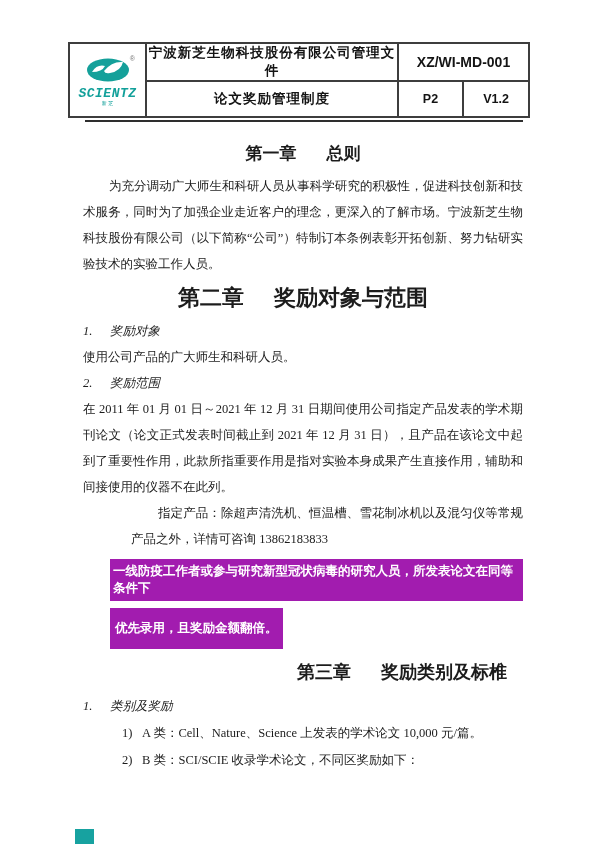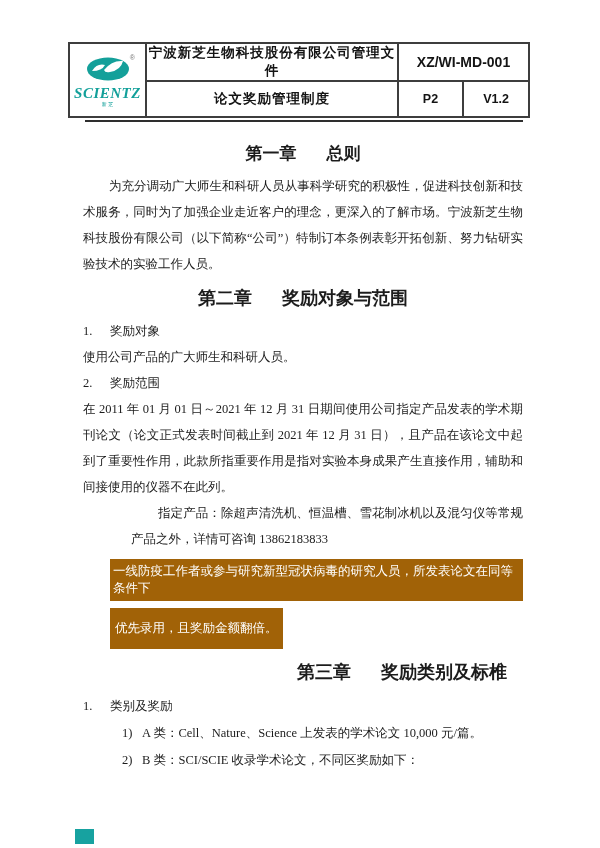--- a/index.html
+++ b/index.html
@@ -20,53 +20,53 @@
     font-weight:bold; color:#141414; height:34px; padding:0;
   }
   td.title-cell    { font-size:13.5px; letter-spacing:1px;border-radius:16px; }
   td.subtitle-cell { font-size:13.5px; letter-spacing:1px; }
   td.docno-cell    { font-size:14px; }
   td.page-cell, td.version-cell { font-size:12.5px; }
 
   .logo { position:relative; padding-top:3px; line-height:1; }
   .logo .reg { position:absolute; top:1px; right:10px; font-size:7px; color:#777; font-weight:normal; }
   .brand {
-    color:#12a09a; font-style:italic; font-weight:bold; font-size:15px;
+    color:#12a09a; font-style:italic; font-weight:bold; font-size:13px;
     letter-spacing:0.5px; margin-top:1px;
-    font-family:Liberation Serif, serif;
+    font-family:Liberation Mono, monospace;
   }
   .brand-sub { color:#12a09a; font-size:5px; margin-top:1px; font-weight:normal; }
 
   
   .rule { position:absolute; left:85px; width:438px; top:120px; height:2px; background:#2e2e2e; }
 
   
   .content { position:absolute; left:83px; top:124px; width:440px; }
 
   .chapter { text-align:center; font-weight:bold; margin:16px; padding:0; line-height:28px; }
   .chapter.c1 { font-size:17px; margin-bottom:5px; }
-  .chapter.c2 { font-size:18px; margin-top:7px; margin-bottom:6px; }
+  .chapter.c2 { font-size:22px; margin-top:7px; margin-bottom:6px; }
   .chapter.c3 { font-size:18px; margin-top:9px; margin-bottom:7px;text-align:right; }
   .hgap { display:inline-block; width:30px; }
 
   p.body {
     font-size:12.5px; line-height:26px; text-align:justify; margin:0;
   }
   p.indent  { text-indent:26px; }
   p.gap-top { margin-top:6px; }
 
-  .li1 { font-size:12.5px; line-height:26px; }
+  .li1 { font-size:12.5px; line-height:26px;font-style:italic; }
   .li1 .num { display:inline-block; width:27px; }
   .li1-body { margin-left:27px; }
   p.outdent { text-indent:27px;margin-left:48px; }
 
   
   .highlight { margin:7px 0 2px 27px; }
   .hl {
-    background:#a16207; color:#ffffff; font-weight:normal; font-size:12.5px;
+    background:#a21caf; color:#ffffff; font-weight:bold; font-size:12.5px;
     font-family:"Liberation Sans","DejaVu Sans",sans-serif; line-height:17px;
   }
   .hl-1 { display:block; padding:4px 3px; margin-bottom:7px; }
   .hl-2 { display:inline-block; padding:12px 5px; }
 
   .li2 { font-size:12.5px; line-height:26px; margin-left:39px; margin-top:1px; }
   .li2 .num { display:inline-block; width:20px; }
 
   
   .corner-marker { position:absolute; left:75px; top:829px; width:19px; height:15px; background:#17a2a0; }

